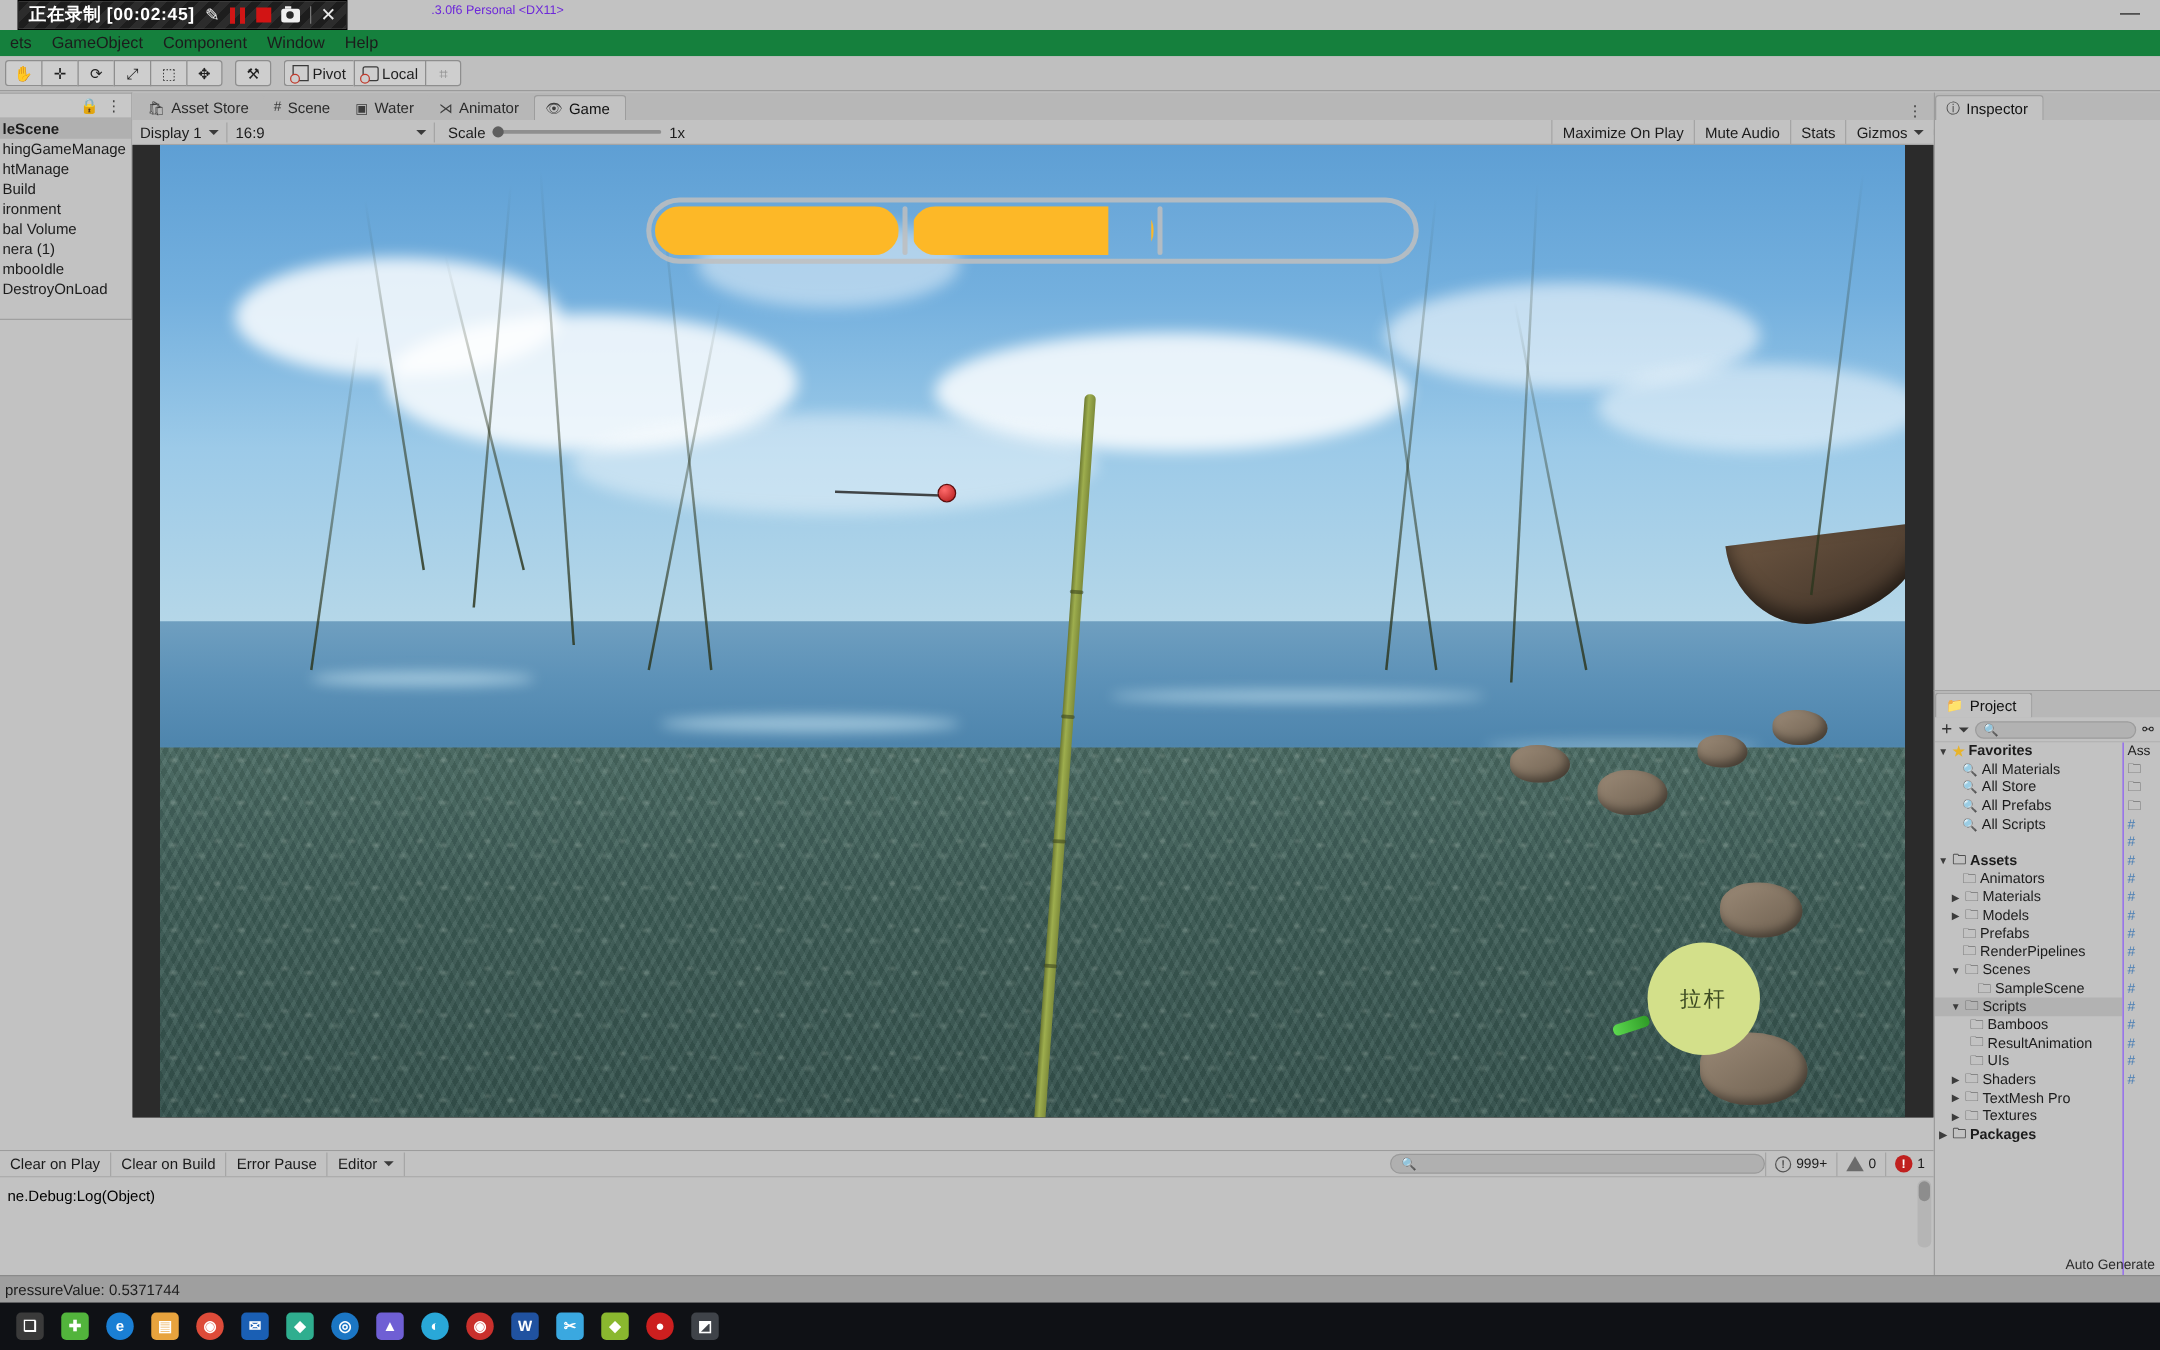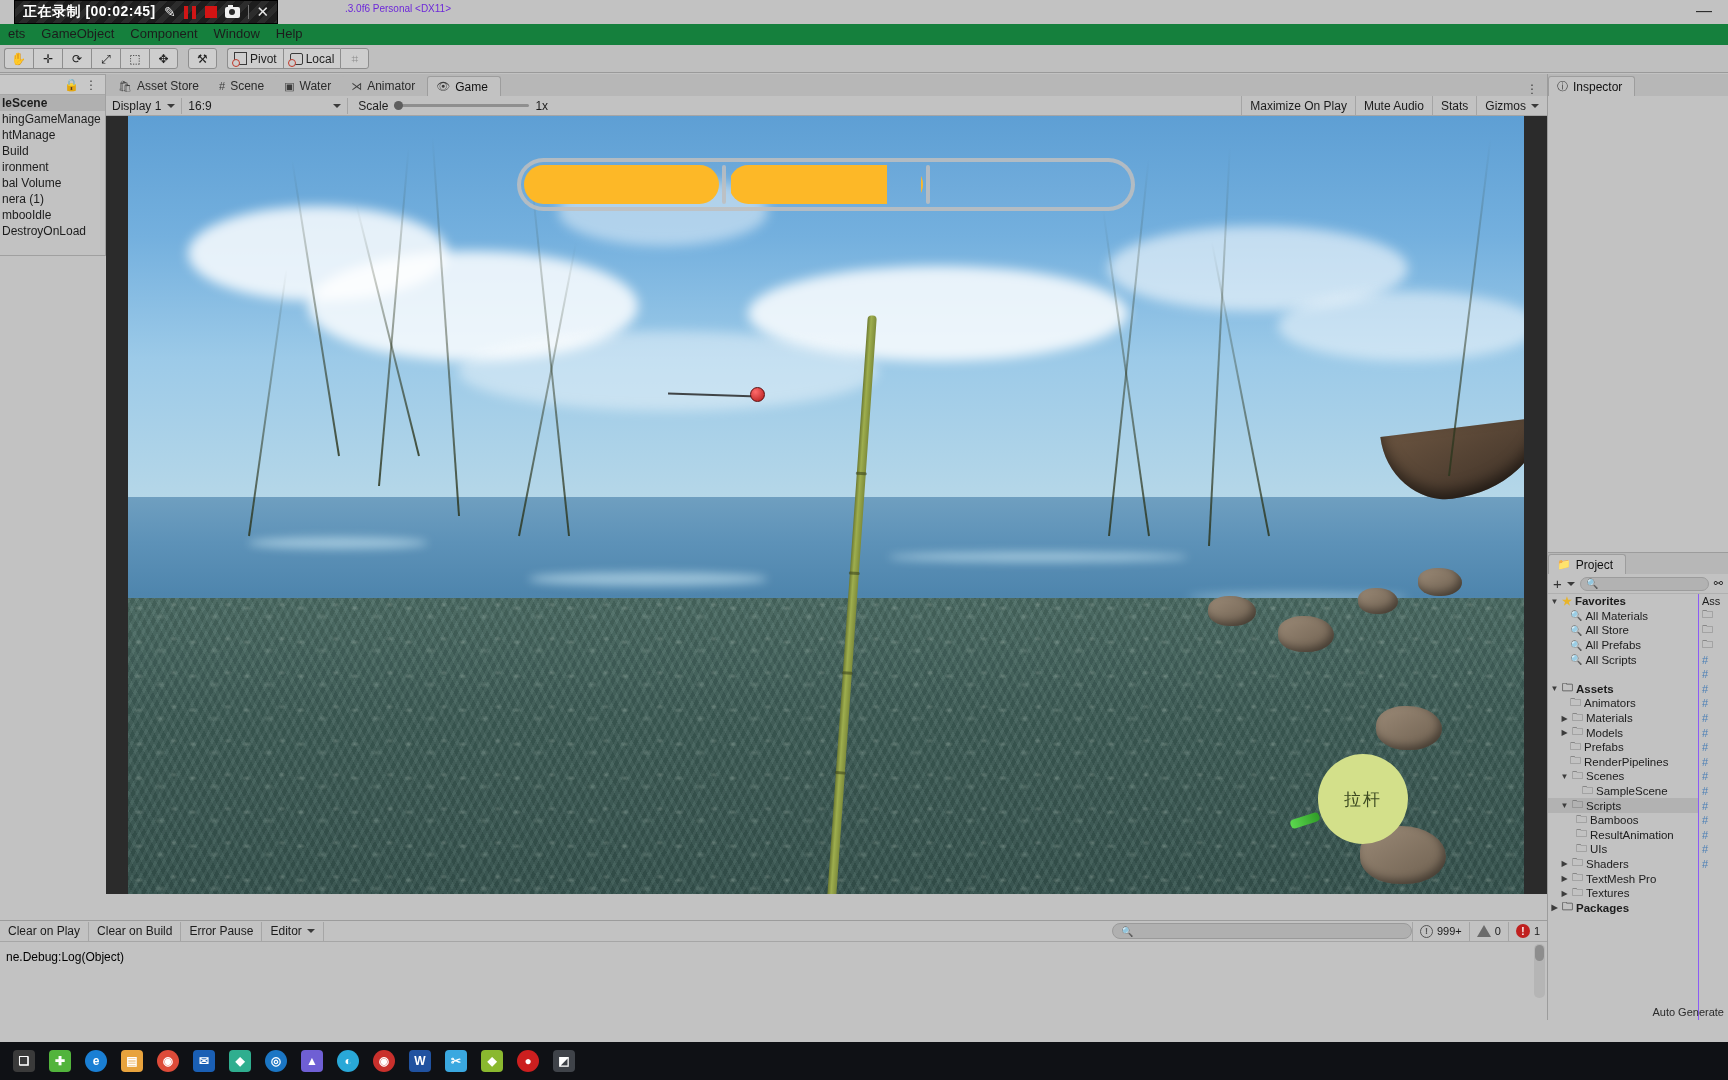--- a/index.html
+++ b/index.html
@@ -749,20 +749,23 @@
             <span style="color:#4a7fb5;">#</span>
           </div>
         <div class="proj-right-row">
             <span style="color:#4a7fb5;">#</span>
           </div>
       </div>
     </div>
     <div class="auto-gen">Auto Generate</div>
   </div>
 
+  <div class="statusbar">
+    <span>pressureValue: 0.5371744</span>
+  </div>
 
   <div class="taskbar">
     <div class="task-ic">
         <span class="task-sq" style="background:#3a3a3a;">❏</span>
       </div>
     <div class="task-ic">
         <span class="task-sq" style="background:#52b43c;">✚</span>
       </div>
     <div class="task-ic">
         <span class="task-sq" style="background:#1a7fd4;border-radius:50%;">e</span>

